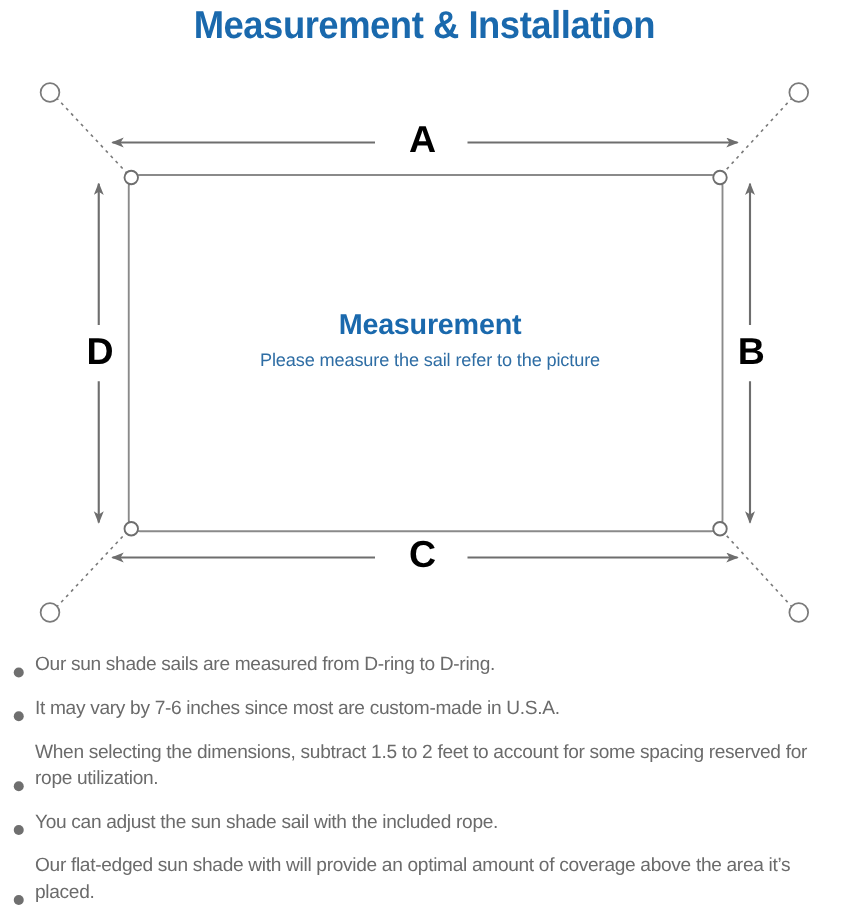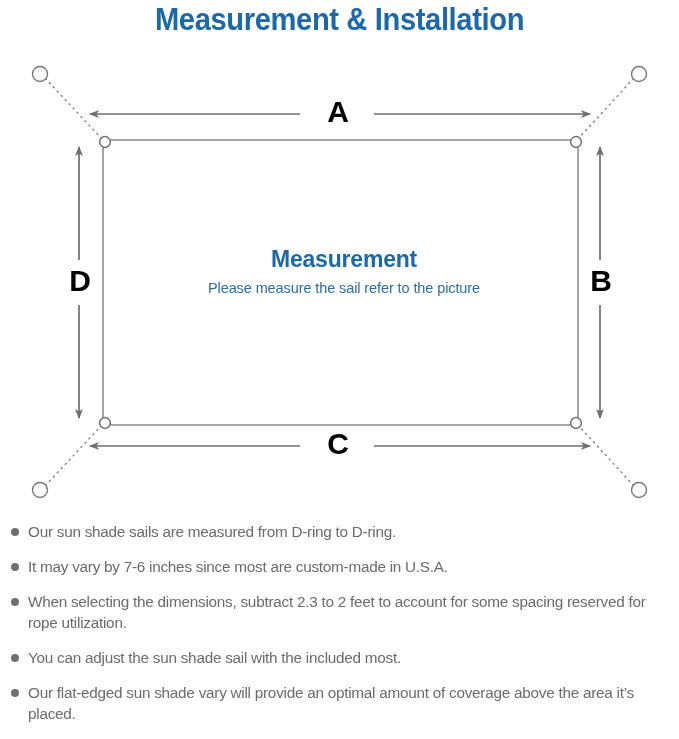--- a/index.html
+++ b/index.html
@@ -67,21 +67,21 @@
 
   #notes {
     position: absolute;
     top: 521px;
     left: 0;
     width: 679px;
     padding: 0;
   }
   .note-row {
     display: flex;
-    align-items: flex-start;
+    align-items: flex-end;
     margin-bottom: 14px;
     padding-left: 11px;
     padding-right: 4px;
   }
   .note-bullet {
     flex: 0 0 auto;
     width: 8px;
     height: 8px;
     border-radius: 50%;
     background: #6f6f6f;
@@ -164,23 +164,23 @@
   <div class="note-row">
     <span class="note-bullet"></span>
     <span class="note-text">Our sun shade sails are measured from D-ring to D-ring.</span>
   </div>
   <div class="note-row">
     <span class="note-bullet"></span>
     <span class="note-text">It may vary by 7-6 inches since most are custom-made in U.S.A.</span>
   </div>
   <div class="note-row">
     <span class="note-bullet"></span>
-    <span class="note-text">When selecting the dimensions, subtract 2.3 to 2 feet to account for some spacing reserved for rope utilization.</span>
+    <span class="note-text">When selecting the dimensions, subtract 1.5 to 2 feet to account for some spacing reserved for rope utilization.</span>
   </div>
   <div class="note-row">
     <span class="note-bullet"></span>
-    <span class="note-text">You can adjust the sun shade sail with the included most.</span>
+    <span class="note-text">You can adjust the sun shade sail with the included rope.</span>
   </div>
   <div class="note-row">
     <span class="note-bullet"></span>
-    <span class="note-text">Our flat-edged sun shade vary will provide an optimal amount of coverage above the area it’s placed.</span>
+    <span class="note-text">Our flat-edged sun shade with will provide an optimal amount of coverage above the area it’s placed.</span>
   </div>
 </div>
 
 </body></html>

